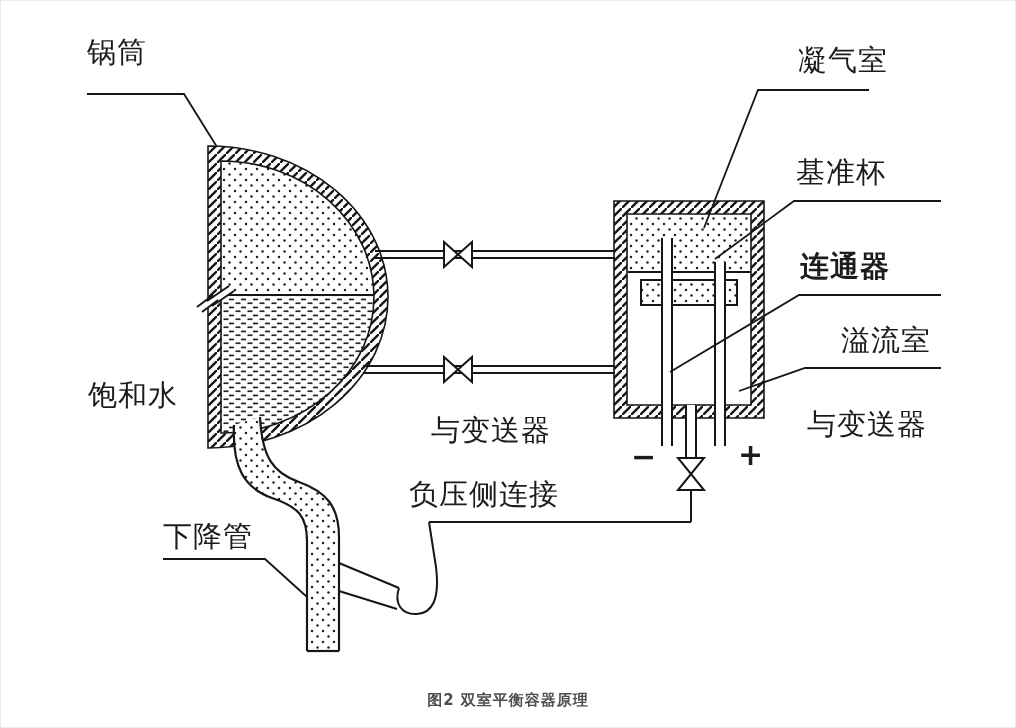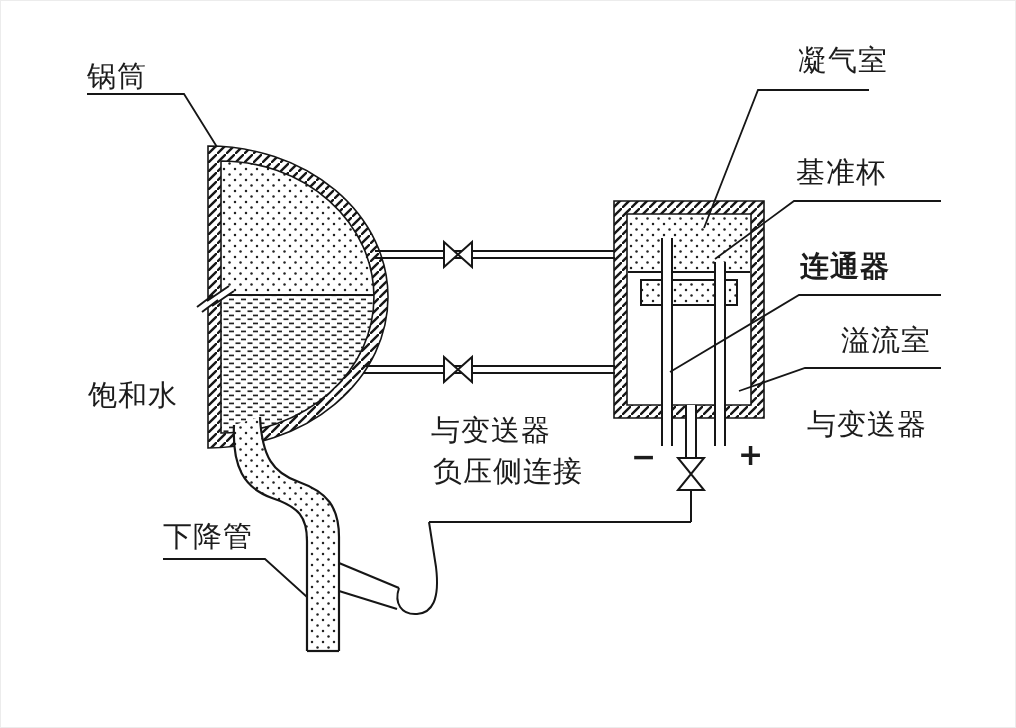--- a/index.html
+++ b/index.html
@@ -130,29 +130,30 @@
     <g stroke="#161616" stroke-width="1.8" fill="none">
       <path d="M86 93 H183 L216 146"></path>
       <path d="M162 558 H264 L306 596"></path>
       <path d="M868 89 H757 L703 227"></path>
       <path d="M940 200 H793 L714 258"></path>
       <path d="M940 294 H798 L669 371"></path>
       <path d="M940 367 H804 L738 390"></path>
     </g>
   </svg>
 
-  <div class="lbl" style="left:86px;top:60px;">锅筒</div>
+  <div class="lbl" style="left:86px;top:36px;">锅筒</div>
   <div class="lbl" style="left:87px;top:379px;">饱和水</div>
   <div class="lbl" style="left:162px;top:520px;">下降管</div>
 
   <div class="lbl" style="left:757px;top:44px;margin-left:40px;">凝气室</div>
   <div class="lbl" style="left:795px;top:156px;">基准杯</div>
   <div class="lbl" style="left:799px;top:250px;font-weight:bold;">连通器</div>
   <div class="lbl" style="left:806px;top:324px;margin-left:34px;">溢流室</div>
 
   <div class="lbl" style="left:430px;top:414px;">与变送器</div>
-  <div class="lbl" style="left:408px;top:455px;margin-left:24px;">负压侧连接</div>
+  <div class="lbl" style="left:408px;top:478px;">负压侧连接</div>
   <div class="lbl" style="left:806px;top:408px;">与变送器</div>
 
   <div class="sign" style="left:630px;top:438px;">−</div>
   <div class="sign" style="left:737px;top:436px;">+</div>
 
+  <div class="caption">图2 双室平衡容器原理</div>
 </div>
 
 </body></html>

